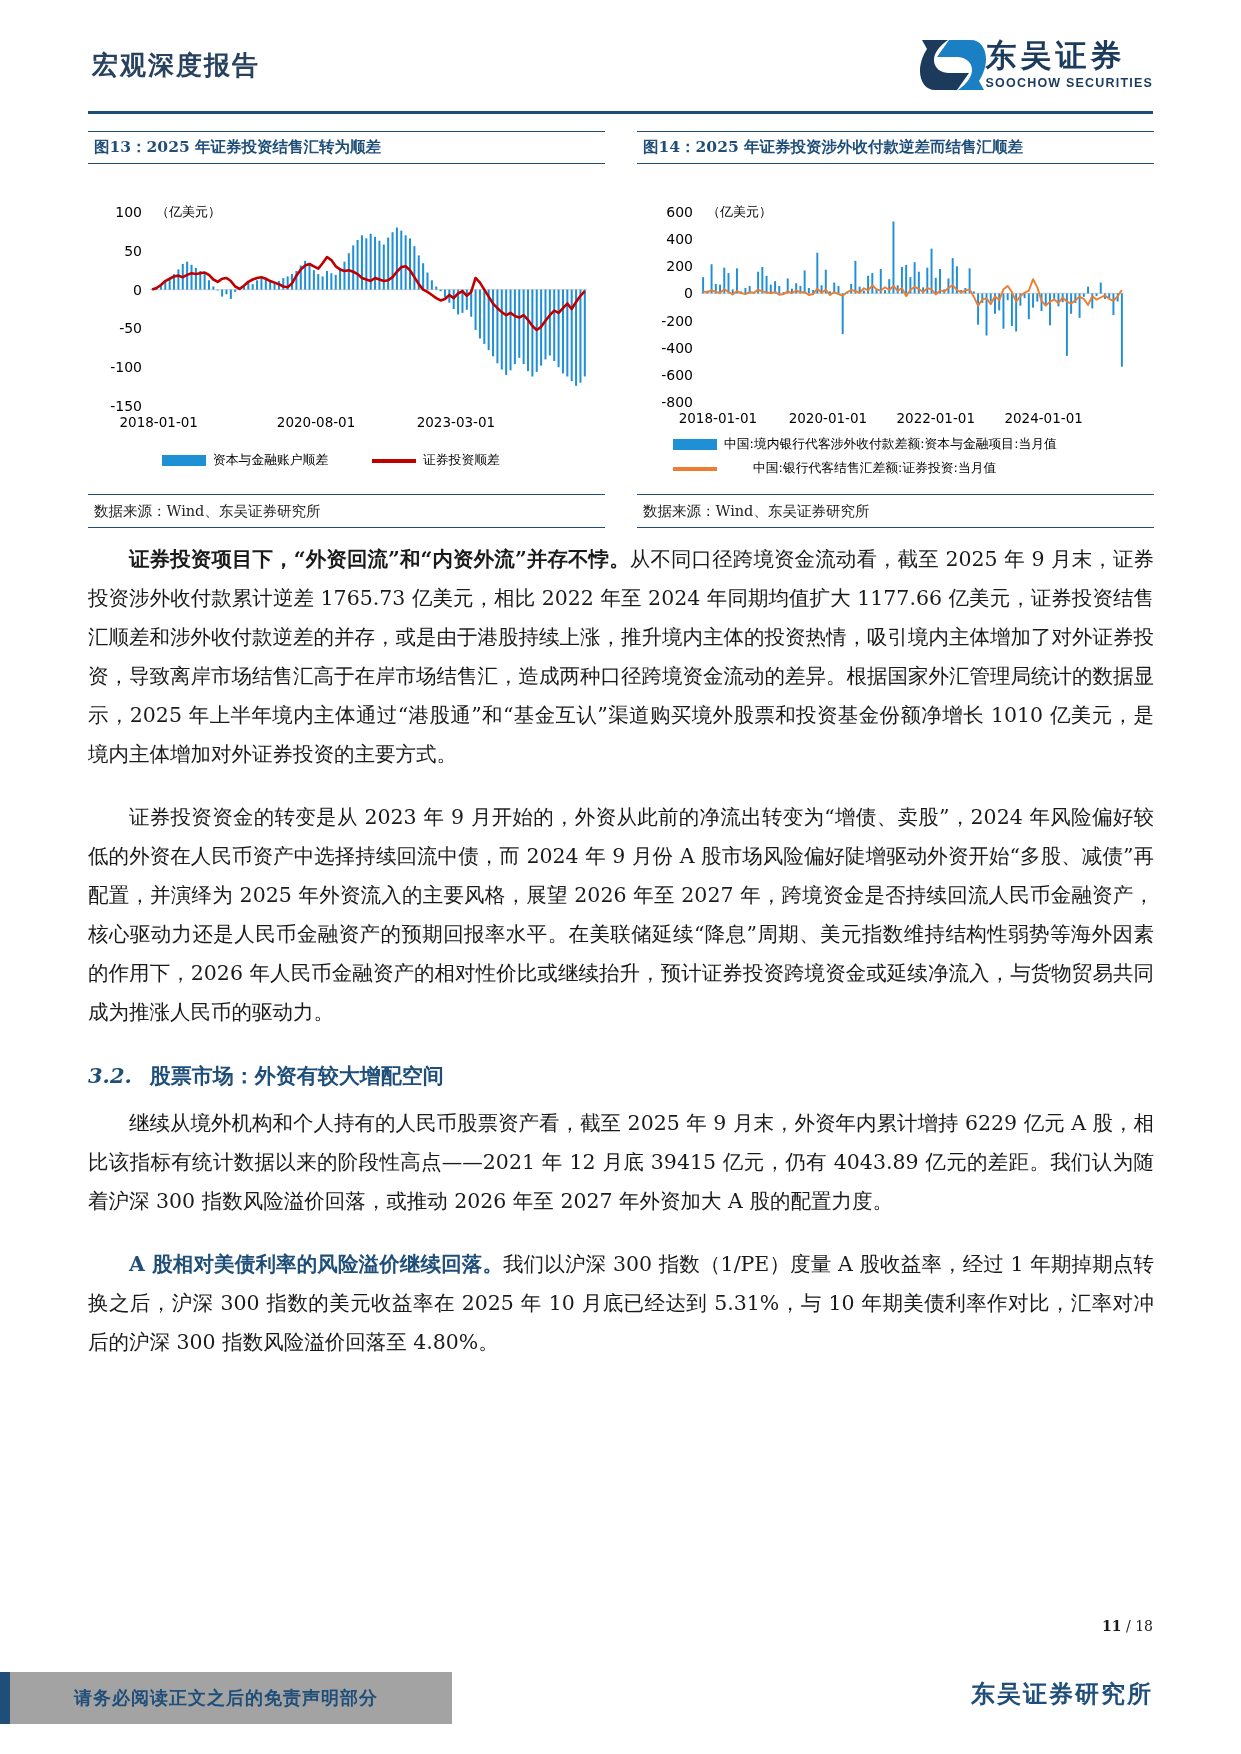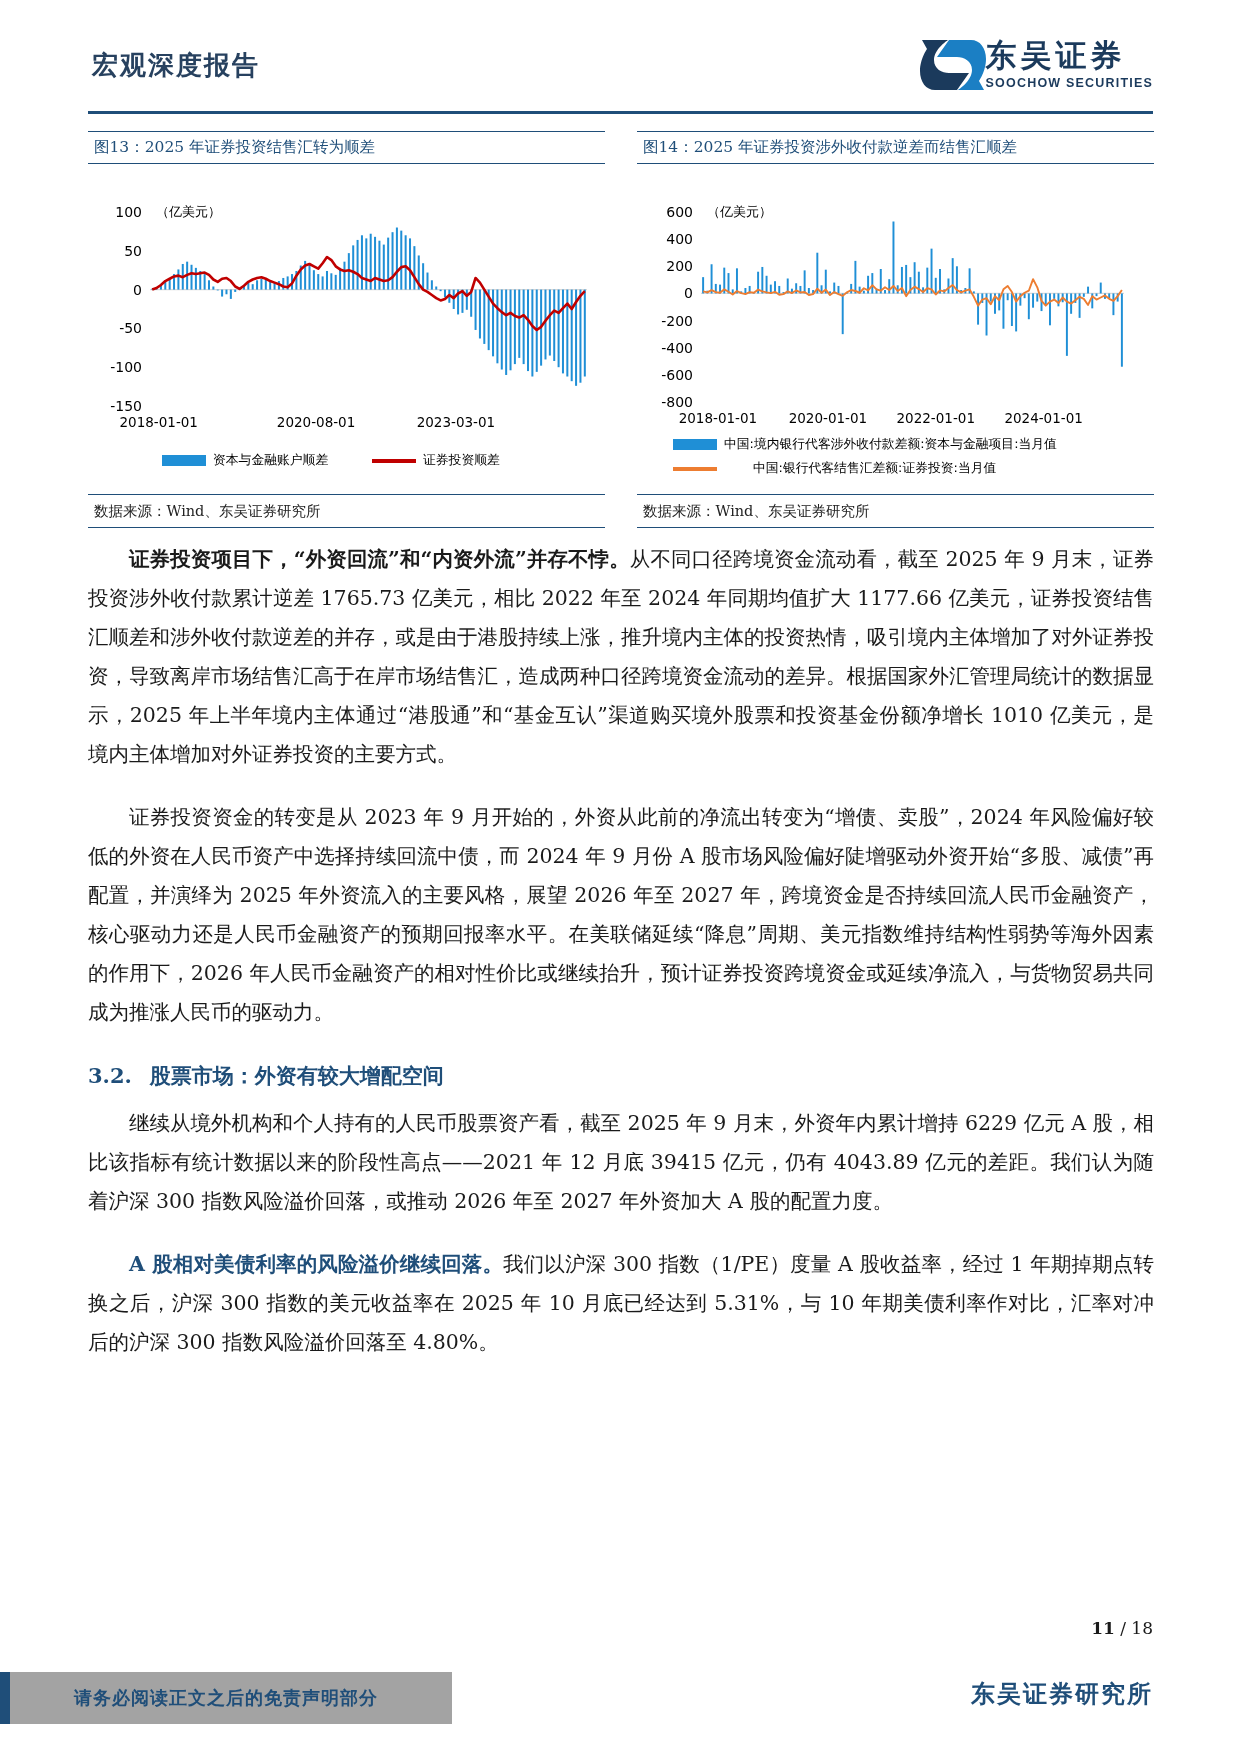--- a/index.html
+++ b/index.html
@@ -43,21 +43,21 @@
   
   .figures{
     position:absolute; left:88px; top:131px; width:1066px; height:397px;
     display:flex;
   }
   .fig-col{ width:533px; position:relative; }
   .fig-col.left{ border-right:0px; }
   .fig-title{
     height:33px; border-top:1.5px solid #1f4e79; border-bottom:1.5px solid #1f4e79;
     display:flex; align-items:center; padding-left:6px;
-    font-size:15.5px; color:#1f4e79; font-weight:400;
+    font-size:15.5px; color:#1f4e79; font-weight:700;
     font-family:"DejaVu Serif", serif;
   }
   .fig-body{ height:330px; position:relative; }
   .fig-source{
     height:34px; border-top:1.5px solid #1f4e79; border-bottom:1.5px solid #1f4e79;
     display:flex; align-items:center; padding-left:6px;
     font-size:14.5px; color:#222; font-family:"DejaVu Serif", serif;
   }
   .fig-col.left .fig-title, .fig-col.left .fig-source{ margin-right:16px; }
   .fig-col.right .fig-title, .fig-col.right .fig-source{ margin-left:16px; }
@@ -97,27 +97,27 @@
     font-family:"DejaVu Serif", serif;
     text-indent:2em;
   }
   p.para.gap{ margin-top:24px; }
   .b{ font-weight:700; }
   .section-head{
     margin:30px 0 14px 0; display:flex; gap:18px; align-items:baseline;
     font-size:21px; font-weight:700; color:#1f4e79;
     font-family:"DejaVu Serif", serif;
   }
-  .sec-num{ color:#1f4e79; }
+  .sec-num{ color:#1f4e79;font-style:italic; }
   .blue-b{ color:#1f4e79; font-weight:700; }
 
   
   .pagenum{
     position:absolute; right:88px; top:1618px;
-    font-size:17px; color:#1a1a1a; font-family:"DejaVu Serif", serif;
+    font-size:14px; color:#1a1a1a; font-family:"DejaVu Serif", serif;
   }
   .pagenum .cur{ font-weight:700; }
   .footer-bar{
     position:absolute; left:0; top:1672px; width:1241px; height:52px;
   }
   .footer-left{
     position:absolute; left:0; top:0; width:452px; height:52px;
     background:#a3a3a3;
     display:flex; align-items:center; justify-content:center;
     font-size:18px; font-weight:700; color:#1f4e79;

